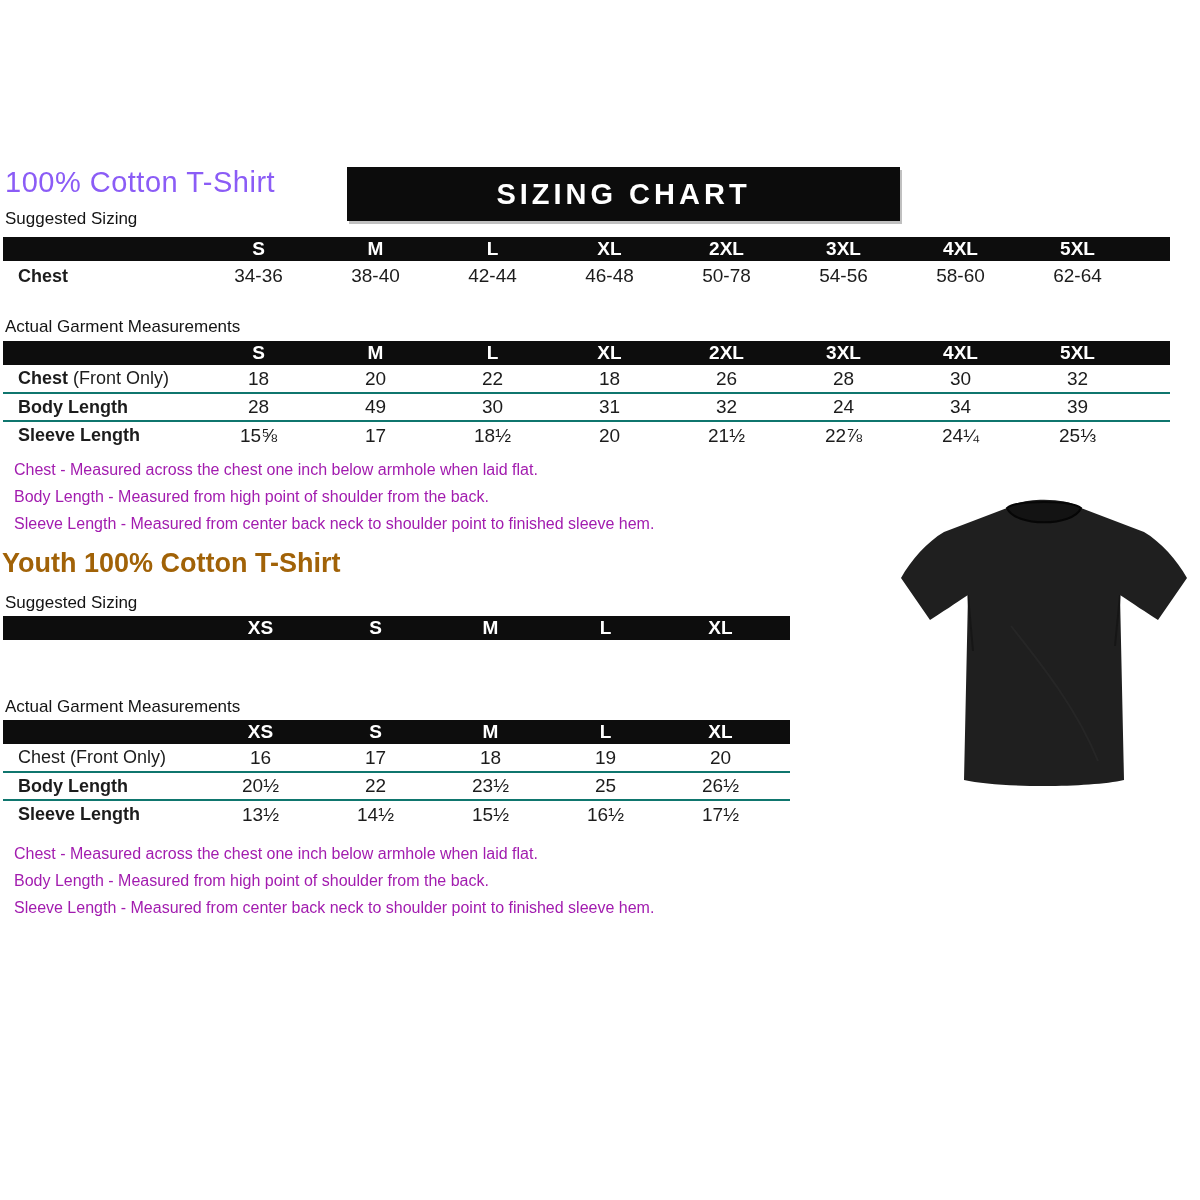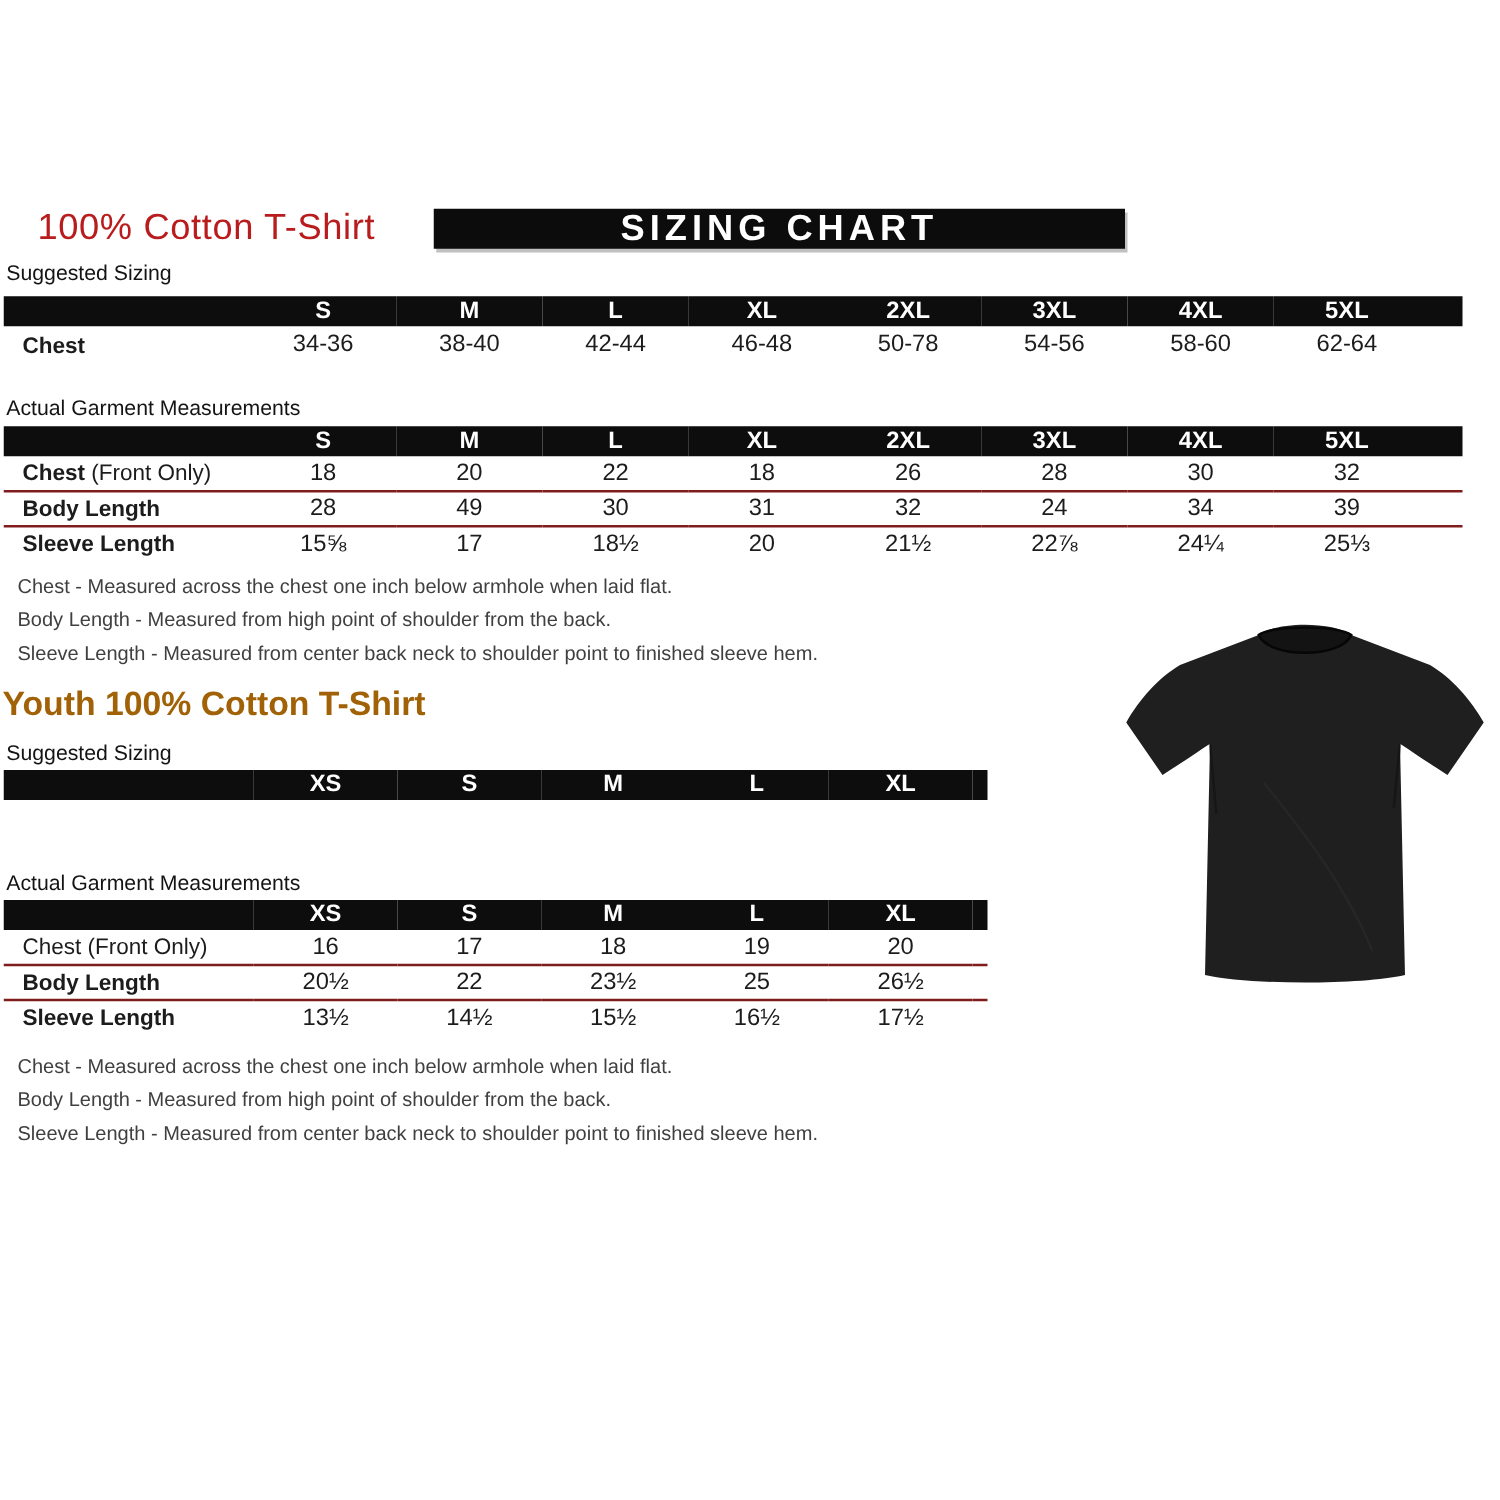--- a/index.html
+++ b/index.html
@@ -4,46 +4,46 @@
 <style>
   html,body{margin:0;padding:0;}
   body{
     width:1200px;height:1200px;background:#ffffff;position:relative;
     font-family:"Liberation Sans","DejaVu Sans",sans-serif;color:#111;
     overflow:hidden;
   }
   .abs{position:absolute;white-space:nowrap;}
 
   
-  .main-title{left:30px;top:166px;font-size:29px;font-weight:400;letter-spacing:0.5px;color:#b91c1c;}
+  .main-title{left:5px;top:166px;font-size:29px;font-weight:400;letter-spacing:0.5px;color:#8b5cf6;}
   .banner{
-    left:347px;top:167px;width:553px;height:32px;background:#0c0c0c;
+    left:347px;top:167px;width:553px;height:54px;background:#0c0c0c;
     color:#fff;font-weight:700;font-size:29px;letter-spacing:4px;
     display:flex;align-items:center;justify-content:center;
     box-shadow:2px 3px 0 rgba(140,140,140,.55);
   }
   .sec-label{font-size:17px;color:#141414;}
   .youth-title{left:2px;top:548px;font-size:27px;font-weight:700;color:#a16207;}
-  .note{font-size:16px;color:#404040;}
+  .note{font-size:16px;color:#a21caf;}
 
   
   table{border-collapse:collapse;table-layout:fixed;}
   .szt th{
     background:#0d0d0d;color:#ffffff;font-weight:700;font-size:19px;
     text-align:center;height:24px;padding:0;border:0;
   }
   .szt td{
     font-size:19px;text-align:center;color:#1c1c1c;padding:0;border:0;
   }
   .szt .rowh{height:30px;}
   .szt .rowm{height:28px;}
   .szt td.lab{text-align:left;padding-left:15px;font-size:18px;}
   .szt td.lab .b{font-weight:700;text-align:right;}
   .szt td.lab .n{font-weight:400;}
-  .szt tr.sep td{border-bottom:2px solid #7f1d1d;}
+  .szt tr.sep td{border-bottom:2px solid #0f766e;}
 
   svg{display:block;}
 </style>
 </head>
 <body>
 
 <div class="abs main-title">100% Cotton T-Shirt</div>
 <div class="abs banner">
   <span>SIZING CHART</span>
 </div>

